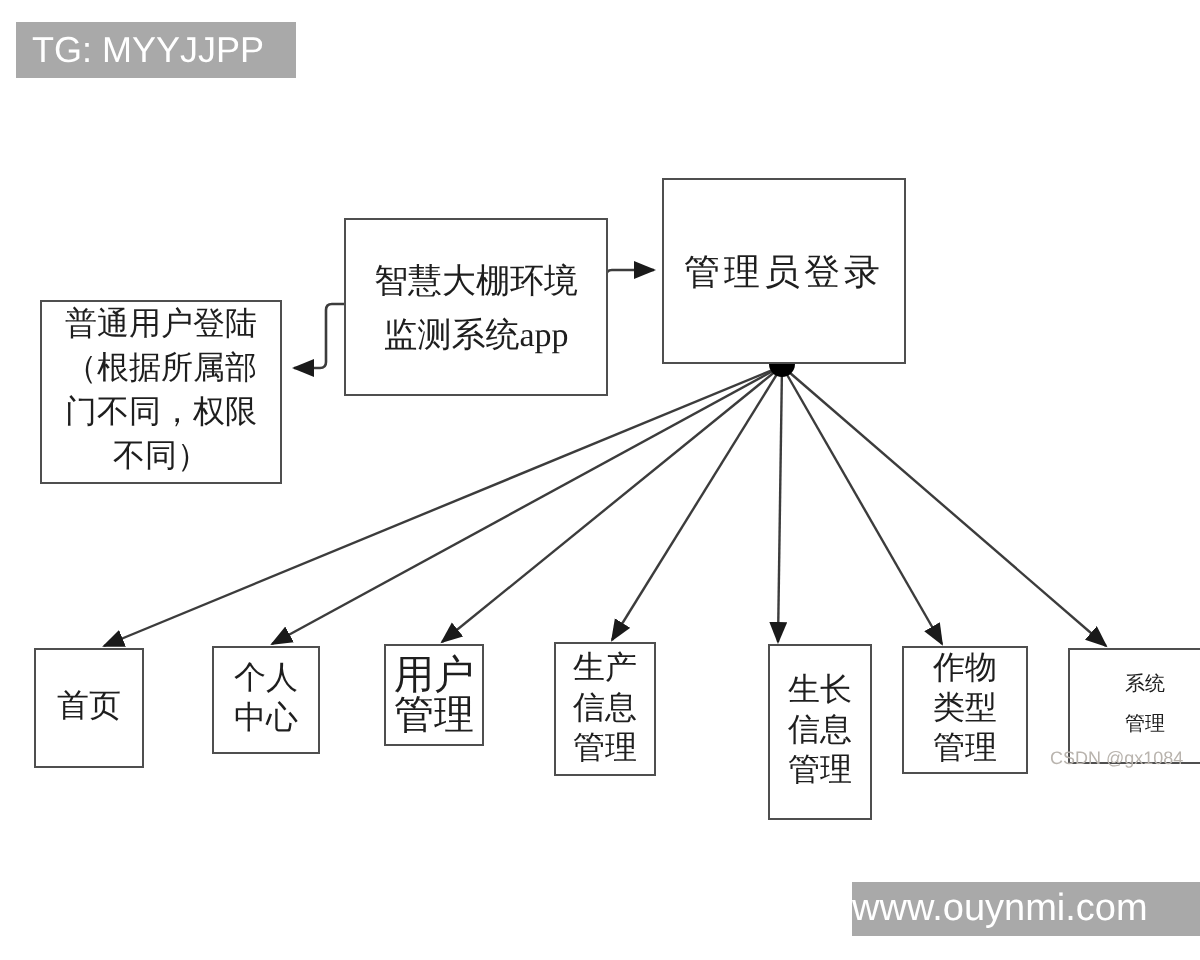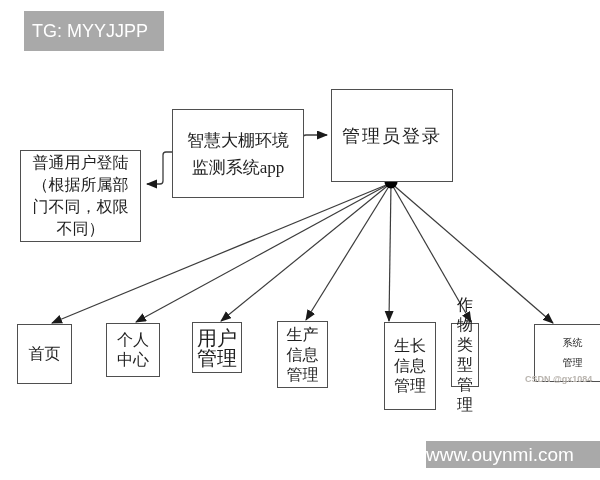--- a/index.html
+++ b/index.html
@@ -33,51 +33,50 @@
     white-space: pre-line;
   }
   .node-normal-user   { left: 20px;  top: 150px; width: 121px; height: 92px; font-size: 16px; line-height: 22px; }
   .node-app           { left: 172px; top: 109px; width: 132px; height: 89px; font-size: 17px; line-height: 27px; }
   .node-admin         { left: 331px; top: 89px;  width: 122px; height: 93px; font-size: 18px; letter-spacing: 2px; }
   .node-child-0 { left: 17px;  top: 324px; width: 55px; height: 60px; font-size: 16px; line-height: 20px; }
   .node-child-1 { left: 106px; top: 323px; width: 54px; height: 54px; font-size: 16px; line-height: 20px; text-align: right; }
   .node-child-2 { left: 192px; top: 322px; width: 50px; height: 51px; font-size: 20px; line-height: 20px; }
   .node-child-3 { left: 277px; top: 321px; width: 51px; height: 67px; font-size: 16px; line-height: 20px; }
   .node-child-4 { left: 372px; top: 322px; width: 52px; height: 88px; font-size: 16px; line-height: 20px; margin-left: 12px; }
-  .node-child-5 { left: 451px; top: 323px; width: 28px; height: 64px; font-size: 16px; line-height: 20px; }
+  .node-child-5 { left: 451px; top: 323px; width: 63px; height: 64px; font-size: 16px; line-height: 20px; }
   .node-child-6 { left: 534px; top: 324px; width: 77px; height: 58px; font-size: 10px; line-height: 20px; }
   .badge {
     position: absolute;
     background: #a9a9a9;
     color: #ffffff;
     font-family: "Liberation Sans", sans-serif;
     display: flex;
     align-items: center;
   }
   .badge-top {
-    left: 24px; top: 11px;
-    width: 140px; height: 40px;
+    left: 8px; top: 11px;
+    width: 140px; height: 28px;
     font-size: 18px;
     padding-left: 8px;
     box-sizing: border-box;
   }
   .badge-bottom {
     left: 426px; top: 441px;
     width: 174px; height: 27px;
     font-size: 19px;
     box-sizing: border-box;
   }
   .csdn-mark {
     position: absolute;
     left: 525px; top: 374px;
     font-family: "Liberation Sans", sans-serif;
     font-size: 9px;
     color: #b9b4ae;
     white-space: nowrap;
-    font-weight: bold;
   }
 </style>
 </head>
 <body>
 
 <div class="stage">
 
   <svg class="svg-layer" viewBox="0 0 600 480" xmlns="http://www.w3.org/2000/svg">
     <defs>
       <marker id="arrow" markerUnits="userSpaceOnUse" markerWidth="12" markerHeight="10" refX="10" refY="4.5" orient="auto">

